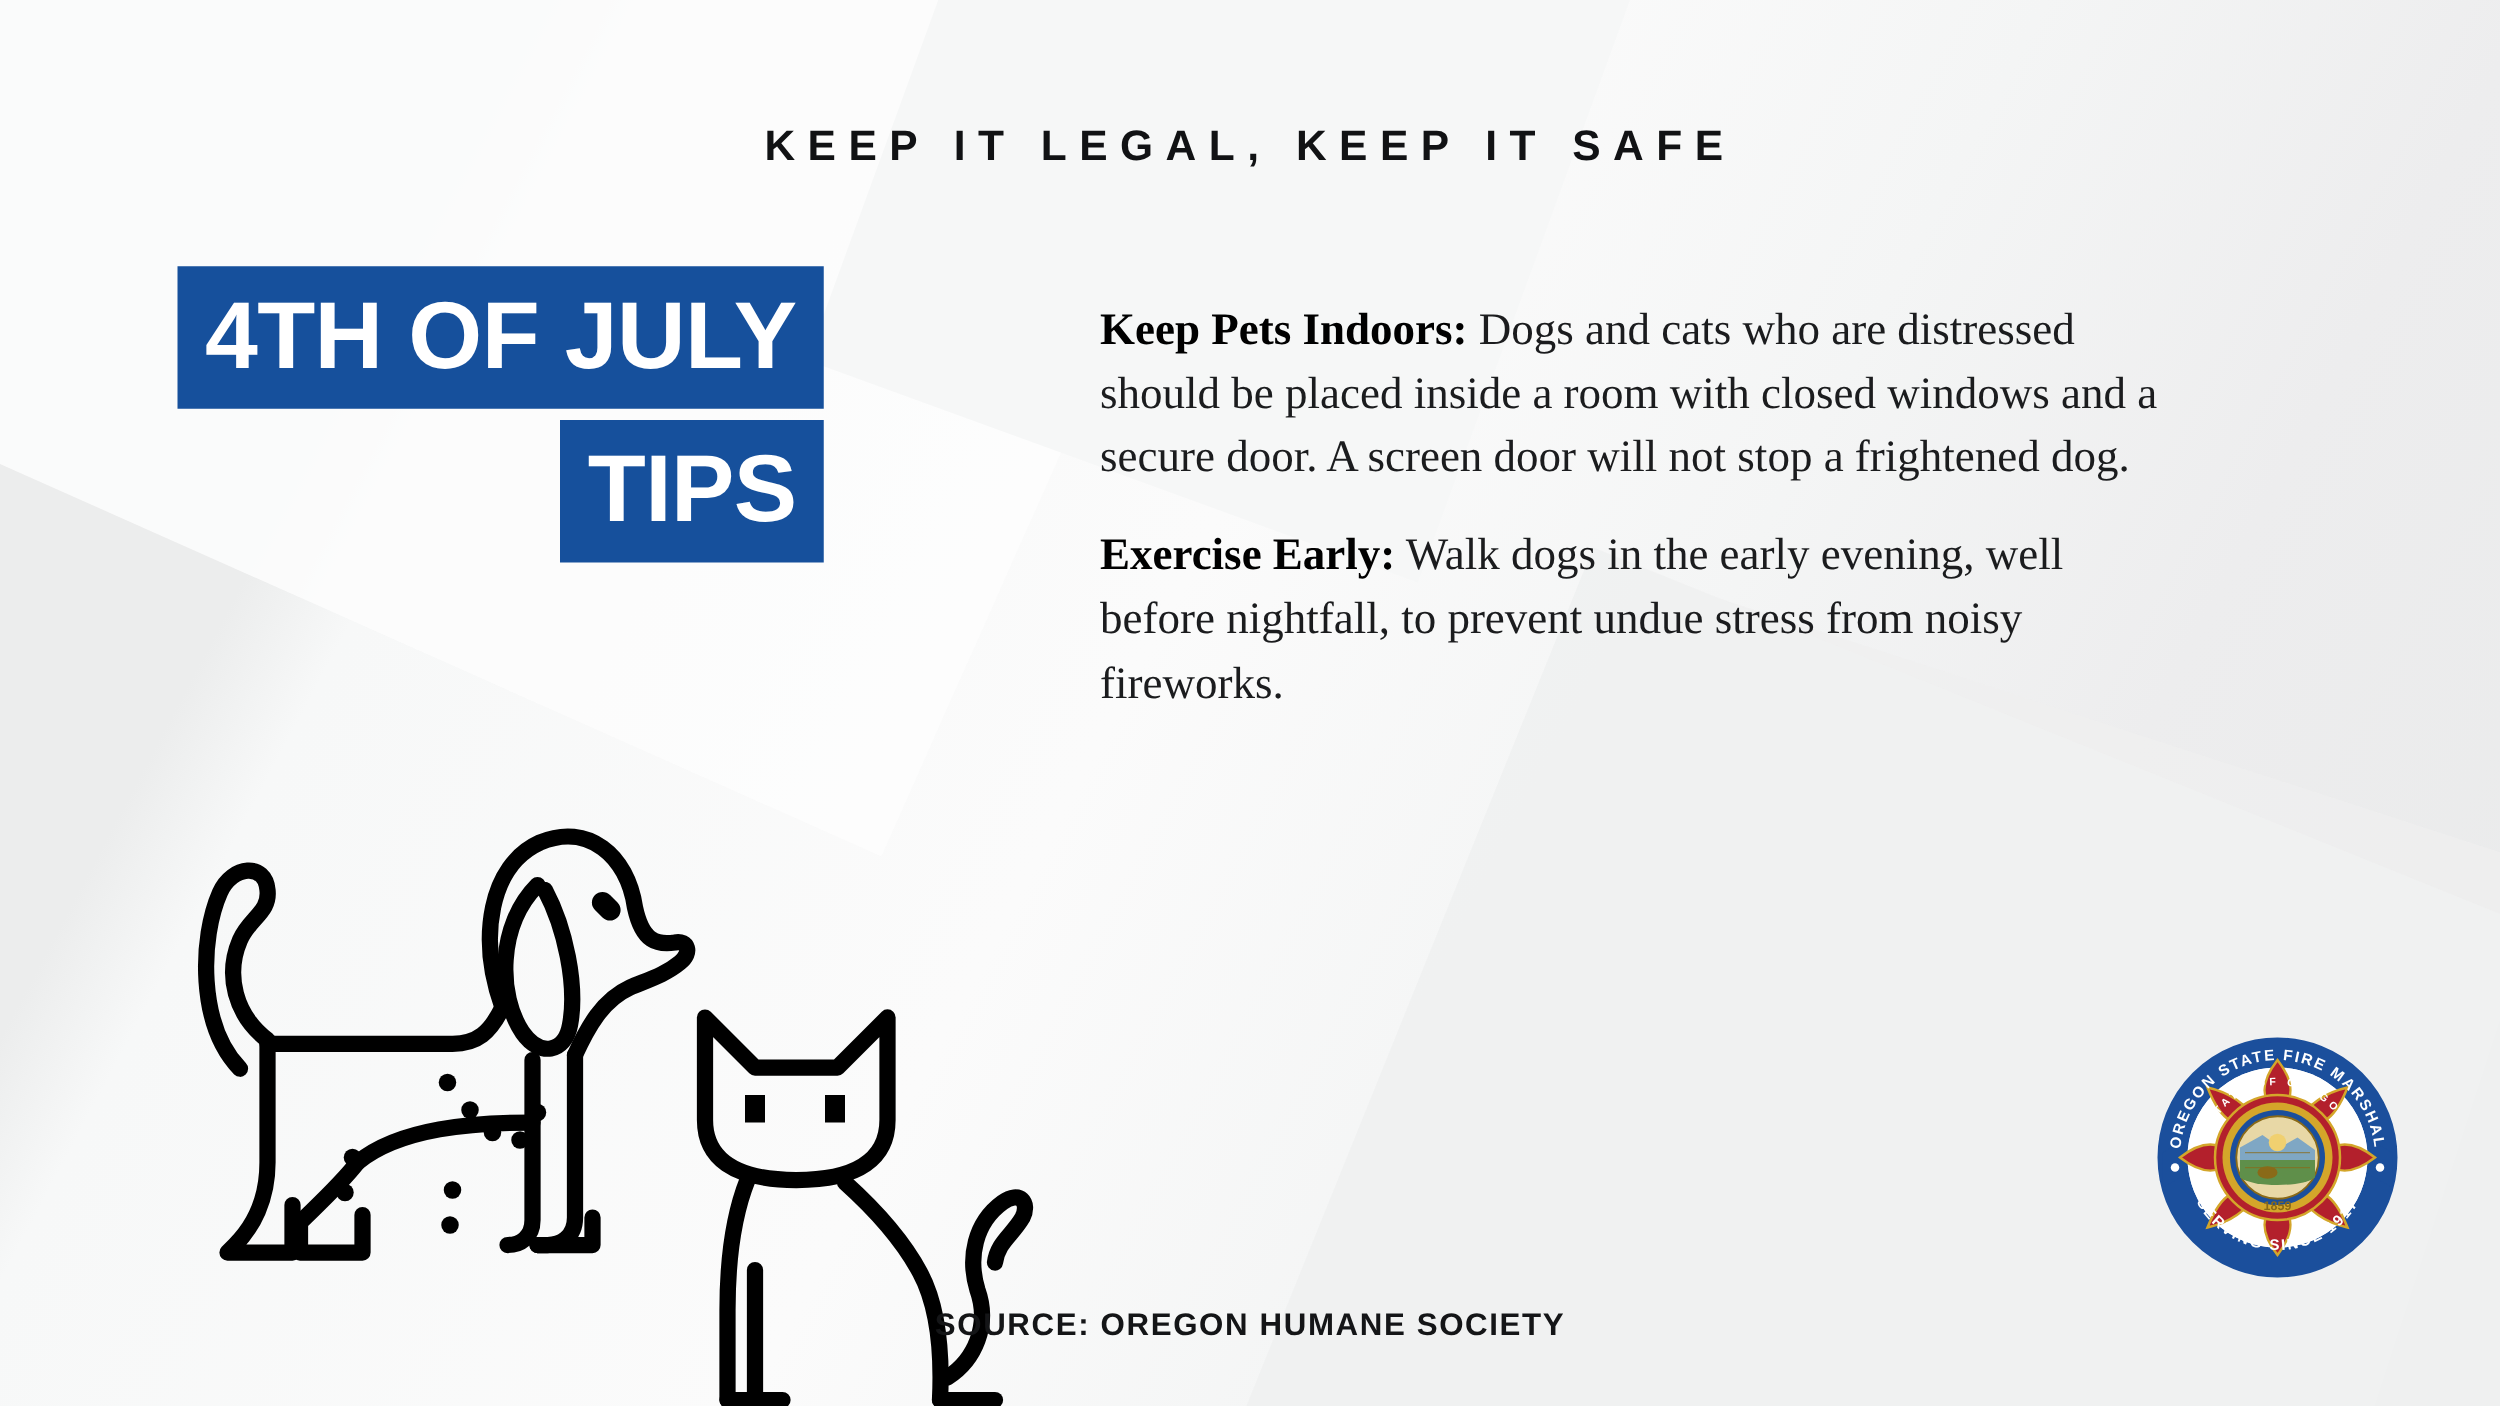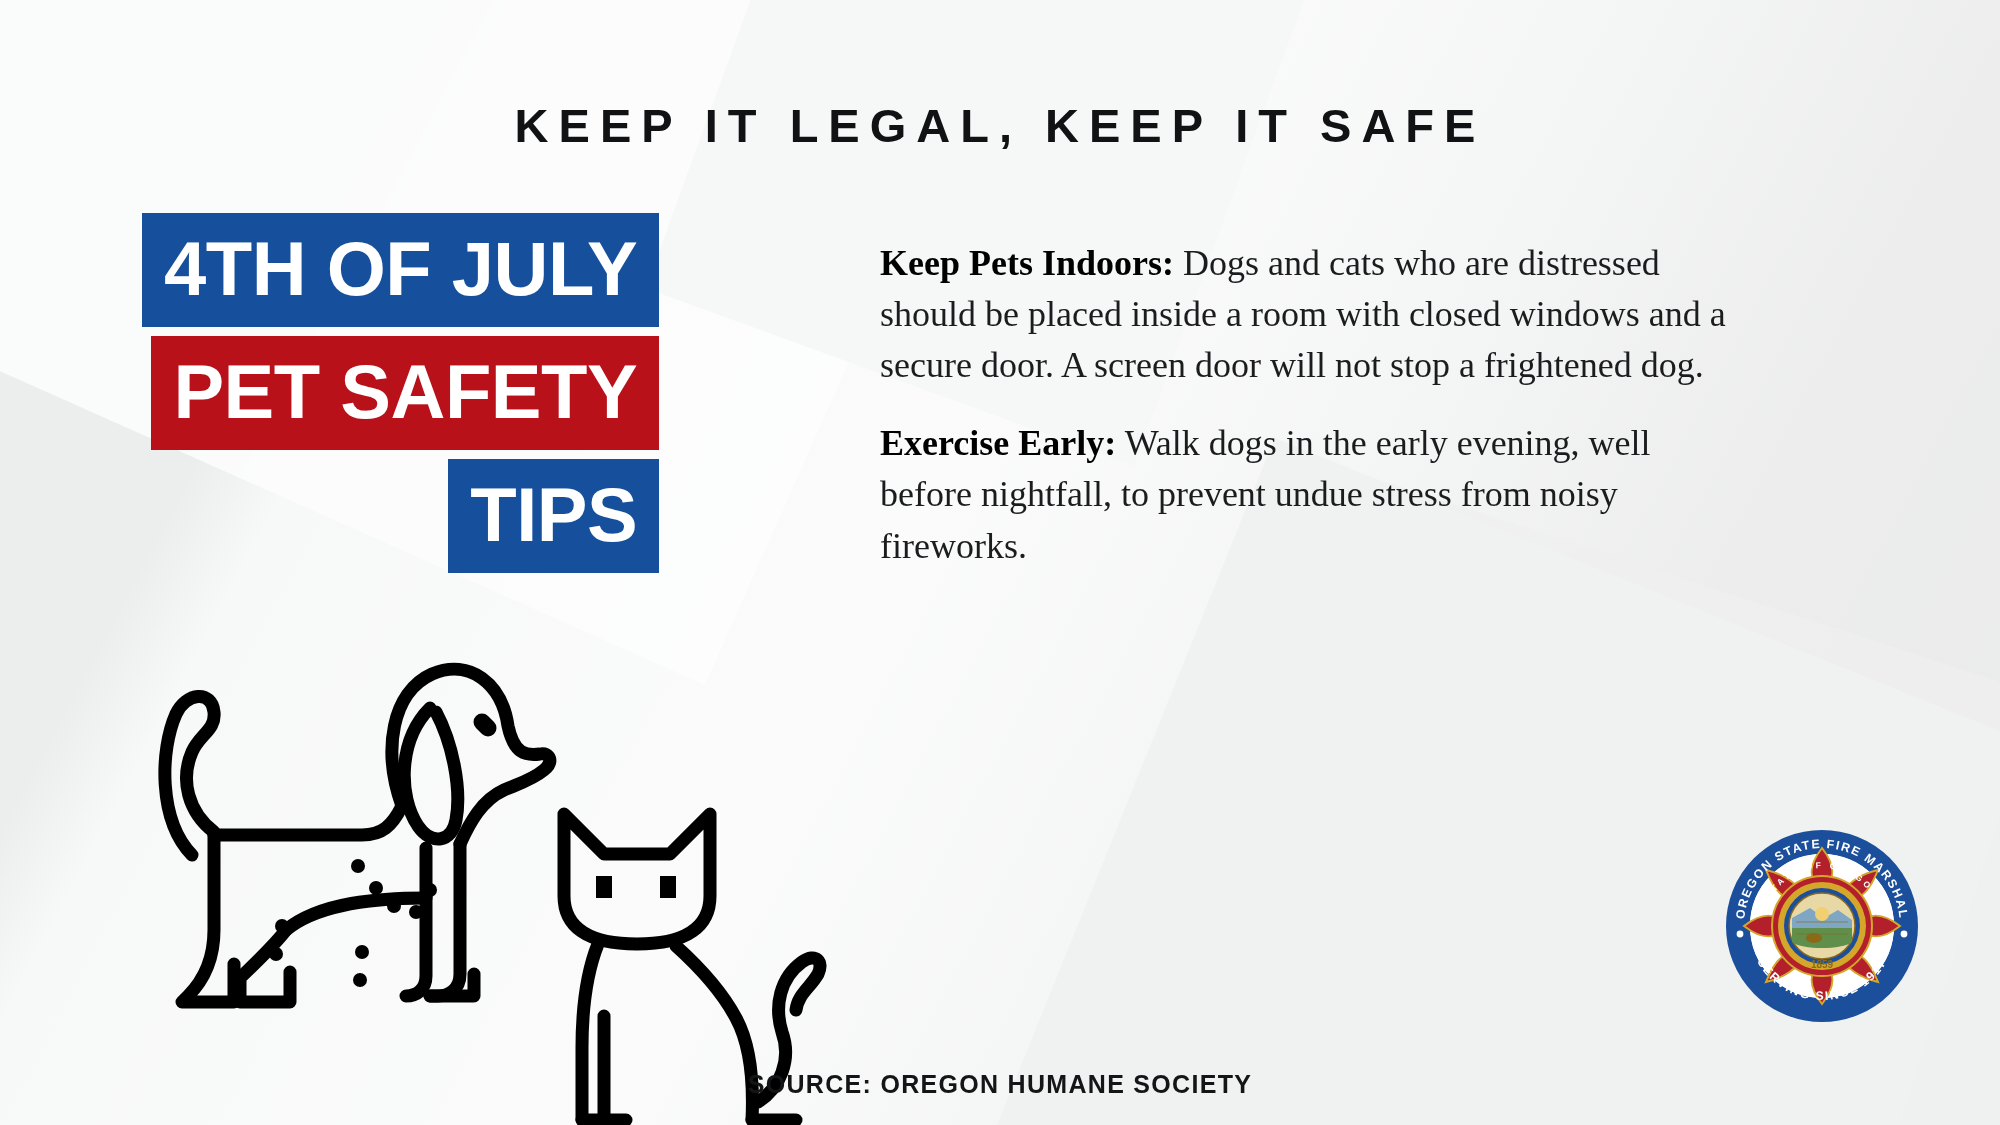--- a/index.html
+++ b/index.html
@@ -59,21 +59,21 @@
     transform: rotate(18deg);
     opacity: .75;
   }
   .content { position: relative; z-index: 3; }
 
   
   .headline {
     position: absolute;
     left: 0; right: 0; top: 98px;
     text-align: center;
-    font-size: 47px;
+    font-size: 34px;
     font-weight: 700;
     letter-spacing: 10px;
     color: #111214;
     font-family: "Liberation Sans", sans-serif;
   }
 
   
   .title-stack {
     position: absolute;
     left: 142px;
@@ -140,37 +140,35 @@
   .source {
     position: absolute;
     left: 0; right: 0;
     top: 1046px;
     text-align: center;
     font-size: 25px;
     font-weight: 700;
     letter-spacing: 1.3px;
     color: #141517;
     font-family: "Liberation Sans", sans-serif;
-    margin-top: 24px;
   }
 </style>
 </head>
 <body>
 
 <div id="poster">
   <div class="sheen-a"></div>
   <div class="sheen-b"></div>
 
   <div class="content">
 
     <div class="headline">KEEP IT LEGAL, KEEP IT SAFE</div>
 
     <div class="title-stack">
       <div class="title-band band-blue">4TH OF JULY</div>
-      <div class="title-band band-red">PET SAFETY</div>
       <div class="title-band band-blue">TIPS</div>
     </div>
 
     <div class="animals">
       <svg viewBox="0 0 680 400" width="680" height="400" fill="none" stroke="#000" stroke-width="13" stroke-linecap="round" stroke-linejoin="round">
 
         <path d="M62 225 C28 190 30 120 46 84 C56 62 82 60 84 82 C86 100 70 104 62 122 C50 150 58 182 84 202"></path>
 
         <path d="M84 205 L232 205 C252 205 262 196 272 176"></path>
 

